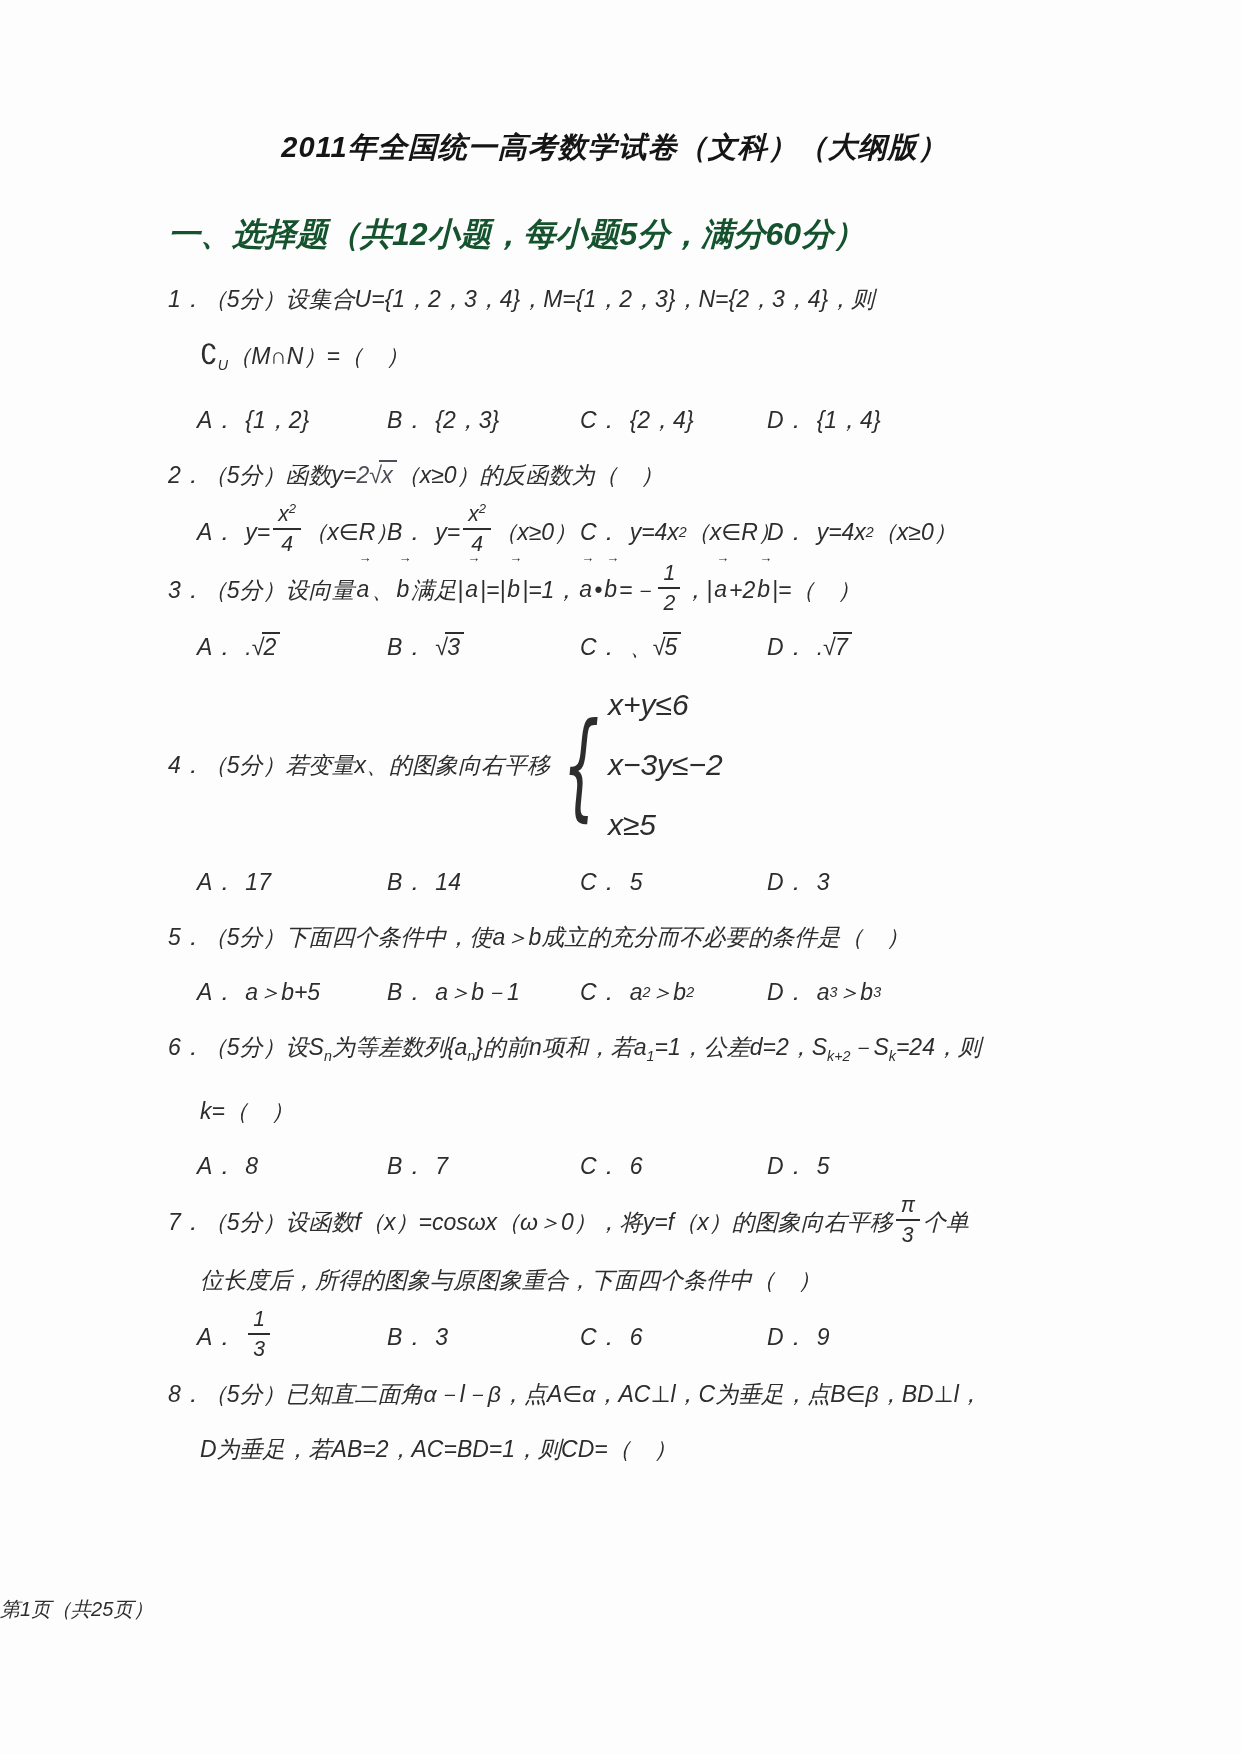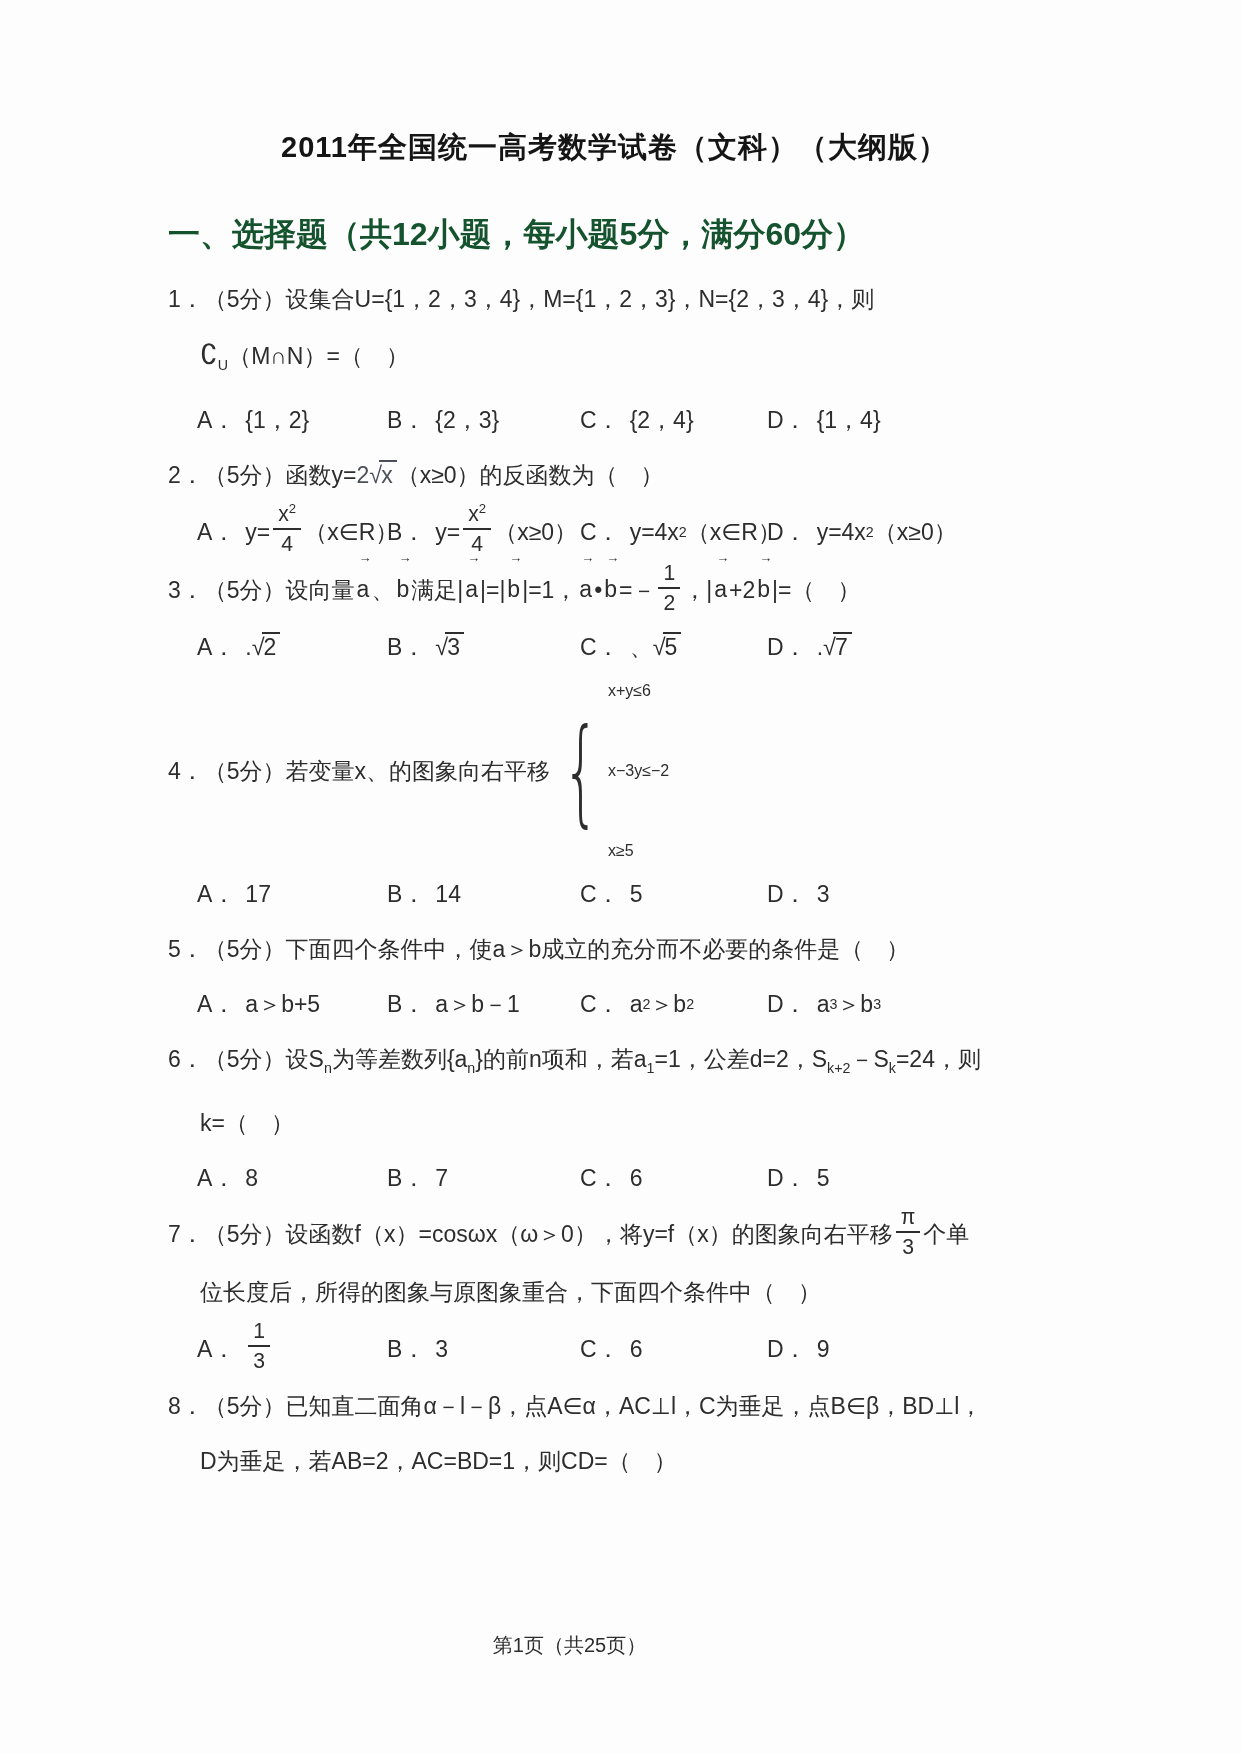--- a/index.html
+++ b/index.html
@@ -1,21 +1,21 @@
 <!DOCTYPE html>
 <html><head>
 <meta charset="utf-8">
 <style>
   html,body{margin:0;padding:0;}
   body{
     width:1241px;height:1754px;overflow:hidden;
     background:#fdfdfd;color:#2d2d2d;
     font-family:"Liberation Sans","DejaVu Sans",sans-serif;
   }
-  .page{position:relative;width:1139px;height:1754px;}
+  .page{position:relative;width:1139px;height:1754px;font-style:italic;}
   .content{padding:128px 78px 0 168px;}
   .title{font-size:29px;font-weight:700;text-align:center;color:#151515;margin:0 0 42px 0;letter-spacing:1px;}
   .section{font-size:32px;font-weight:700;color:#14532d;line-height:1.5;margin:0 0 14px 0;}
   .line{font-size:23px;line-height:55px;white-space:nowrap;}
   .cont{padding-left:32px;}
   .opts{
     display:grid;grid-template-columns:190px 193px 187px auto;
     margin-left:29px;font-size:23px;line-height:55px;align-items:center;
   }
   .opt{display:flex;align-items:center;}
@@ -35,22 +35,22 @@
   .sqrt .rs{font-size:1.02em;}
   .sqrt .rc{border-top:2px solid currentColor;padding:0 4px 0 2px;margin-left:-3px;}
   .vec{position:relative;display:inline-block;margin:0 2px;}
   .vec .va{position:absolute;top:-11px;left:2px;font-size:13px;line-height:1;}
   .sysline{display:flex;align-items:center;font-size:23px;min-height:150px;line-height:1.4;white-space:nowrap;}
   .brace{
     font-size:116px;font-weight:300;line-height:1;
     transform:scaleX(0.5);margin:0 -10px 0 -6px;
     font-family:"DejaVu Sans",sans-serif;
   }
-  .sysrows{display:flex;flex-direction:column;font-size:16px;line-height:2.0;gap:48px;}
-  .footer{position:absolute;top:1632px;left:0;width:100%;text-align:center;font-size:20px;color:#2d2d2d;}
+  .sysrows{display:flex;flex-direction:column;font-size:30px;line-height:2.0;}
+  .footer{position:absolute;top:1596px;left:0;width:100%;font-size:20px;color:#2d2d2d;}
 </style>
 </head>
 <body>
 
 <div class="page">
   <div class="content">
 
     <h1 class="title">2011年全国统一高考数学试卷（文科）（大纲版）</h1>
     <div class="section">一、选择题（共12小题，每小题5分，满分60分）</div>
 

